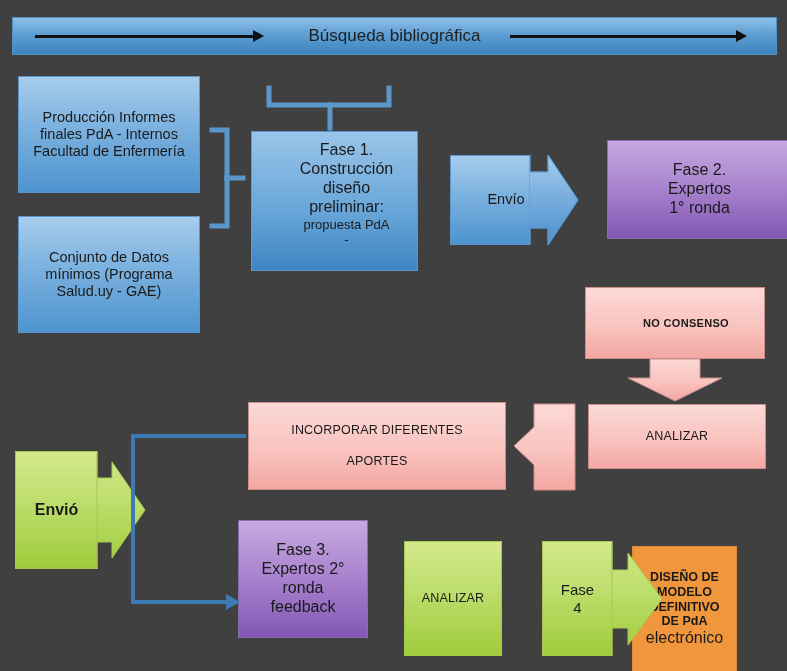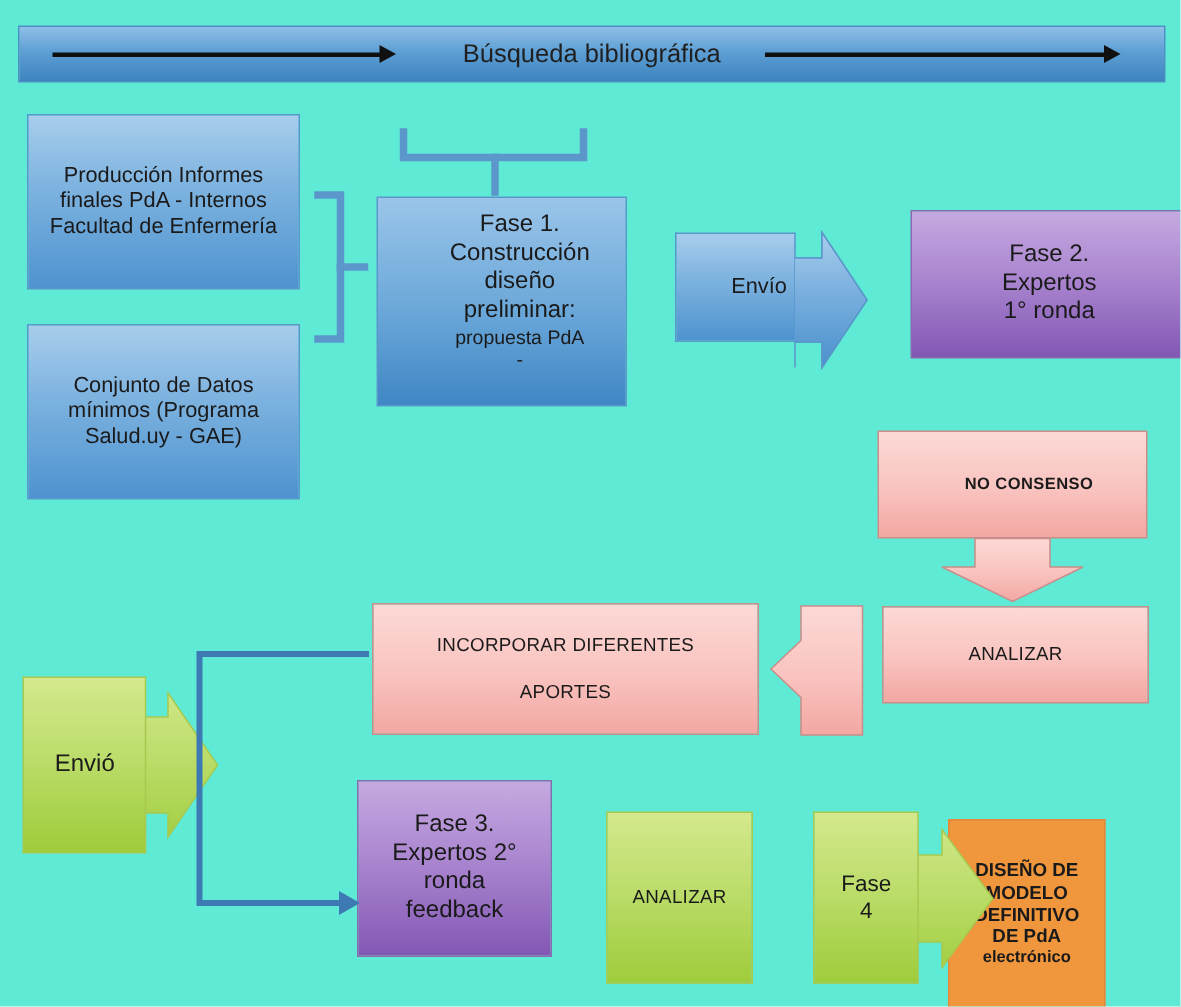--- a/index.html
+++ b/index.html
@@ -1,17 +1,17 @@
 <!DOCTYPE html>
 <html><head>
 <meta charset="utf-8">
 <style>
   html,body{margin:0;padding:0;background:#ffffff;}
   body{font-family:"Liberation Sans",sans-serif;}
-  #canvas{position:relative;width:787px;height:671px;background:#5eead4;overflow:hidden;}
+  #canvas{position:relative;width:787px;height:671px;background:#404040;overflow:hidden;}
 
   .node{position:absolute;box-sizing:border-box;display:flex;align-items:center;
         justify-content:center;text-align:center;color:#1a1a1a;line-height:1.18;}
   .node span{display:block;padding:0 4px;}
 
   
   .banner{
     background:linear-gradient(to bottom,#8fbfe8 0%,#5e9fd4 45%,#3d84bf 100%);
     border:1px solid #4f8fc4;font-size:17px;color:#1f1f1f;
   }
@@ -43,21 +43,21 @@
   }
 
   
   .green{
     background:linear-gradient(to bottom,#d4e98d 0%,#bcdd6b 45%,#9fcc3b 100%);
     border:1px solid #a7c94f;font-size:15px;
   }
 
   
   .orange{background:#f0963c;border:1px solid #e1883a;font-size:12.5px;font-weight:bold;}
-  .orange .small{font-weight:bold;font-size:11px;}
+  .orange .small{font-weight:normal;font-size:16px;}
 
   .fase1 .big{font-size:16px;}
   .fase1 .sm{font-size:13px;}
   .fase1{overflow:hidden;flex-direction:column;justify-content:flex-start;padding-top:9px;}
 
   .caps{font-size:12.5px;letter-spacing:.2px;}
   .caps-bold{font-size:11px;font-weight:bold;letter-spacing:.3px;}
 
   svg.conn{position:absolute;left:0;top:0;width:787px;height:671px;pointer-events:none;}
 </style>
@@ -84,21 +84,21 @@
 
   <div class="node blue-solidish fase1" style="left:251px;top:131px;width:167px;height:140px;padding-left:24px;">
     <span class="big">Fase 1.</span>
     <span class="big">Construcción</span>
     <span class="big">diseño</span>
     <span class="big">preliminar:</span>
     <span class="sm">propuesta PdA</span>
     <span class="sm">-</span>
   </div>
 
-  <div class="node blue" style="left:450px;top:155px;width:80px;height:73px;border-right:none;padding-left:31px;">
+  <div class="node blue" style="left:450px;top:155px;width:80px;height:90px;border-right:none;padding-left:31px;">
     <span>Envío</span>
   </div>
 
   <div class="node purple" style="left:581px;top:140px;width:185px;height:99px;flex-direction:column;margin-left:26px;">
     <span>Fase 2.</span>
     <span>Expertos</span>
     <span>1° ronda</span>
   </div>
 
   <div class="node pink" style="left:585px;top:287px;width:180px;height:72px;padding-left:22px;">
@@ -107,21 +107,21 @@
 
   <div class="node pink" style="left:588px;top:404px;width:178px;height:65px;">
     <span class="caps">ANALIZAR</span>
   </div>
 
   <div class="node pink" style="left:248px;top:402px;width:258px;height:88px;flex-direction:column;gap:16px;">
     <span class="caps">INCORPORAR DIFERENTES</span>
     <span class="caps">APORTES</span>
   </div>
 
-  <div class="node green" style="left:15px;top:451px;width:82px;height:118px;border-right:none;font-size:16px;">
+  <div class="node green" style="left:15px;top:451px;width:82px;height:118px;border-right:none;font-size:16px;font-weight:bold;">
     <span>Envió</span>
   </div>
 
   <div class="node purple" style="left:238px;top:520px;width:130px;height:118px;flex-direction:column;">
     <span>Fase 3.</span>
     <span>Expertos 2°</span>
     <span>ronda</span>
     <span>feedback</span>
   </div>
 

